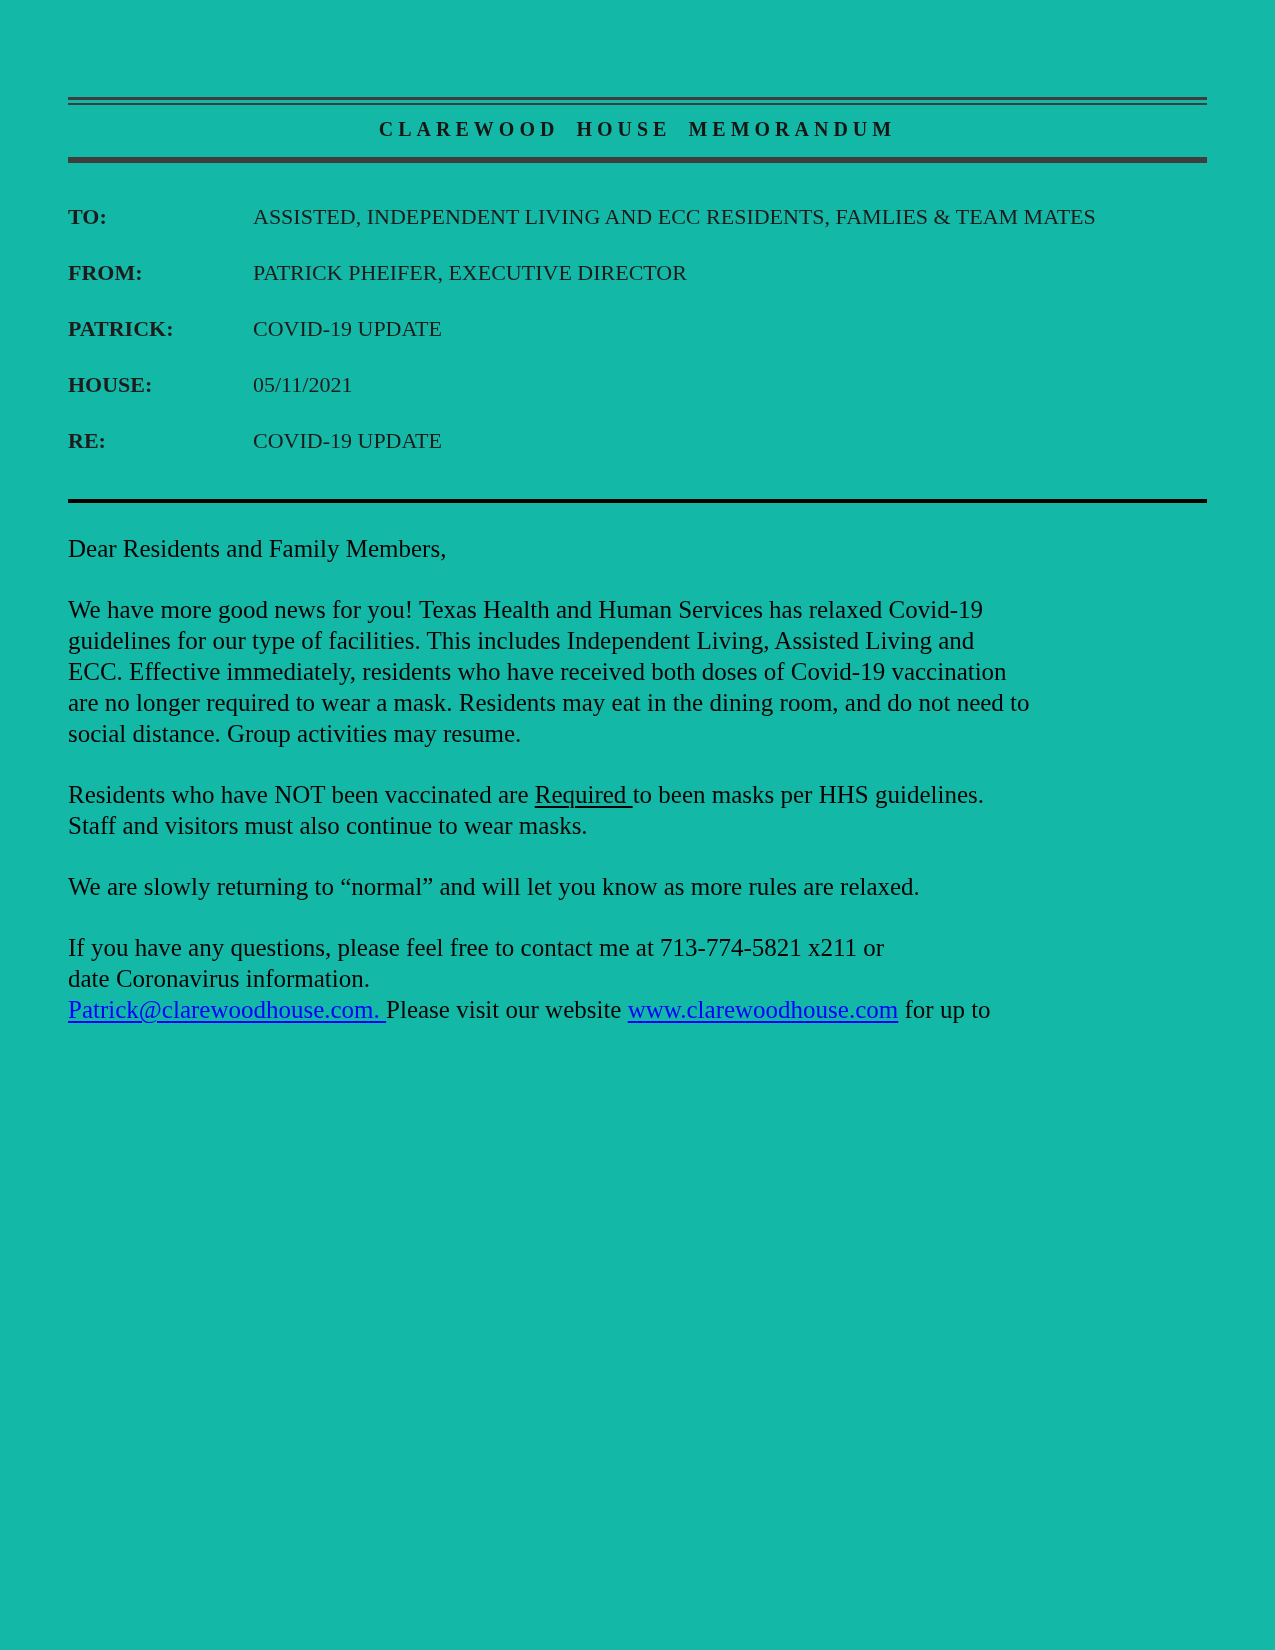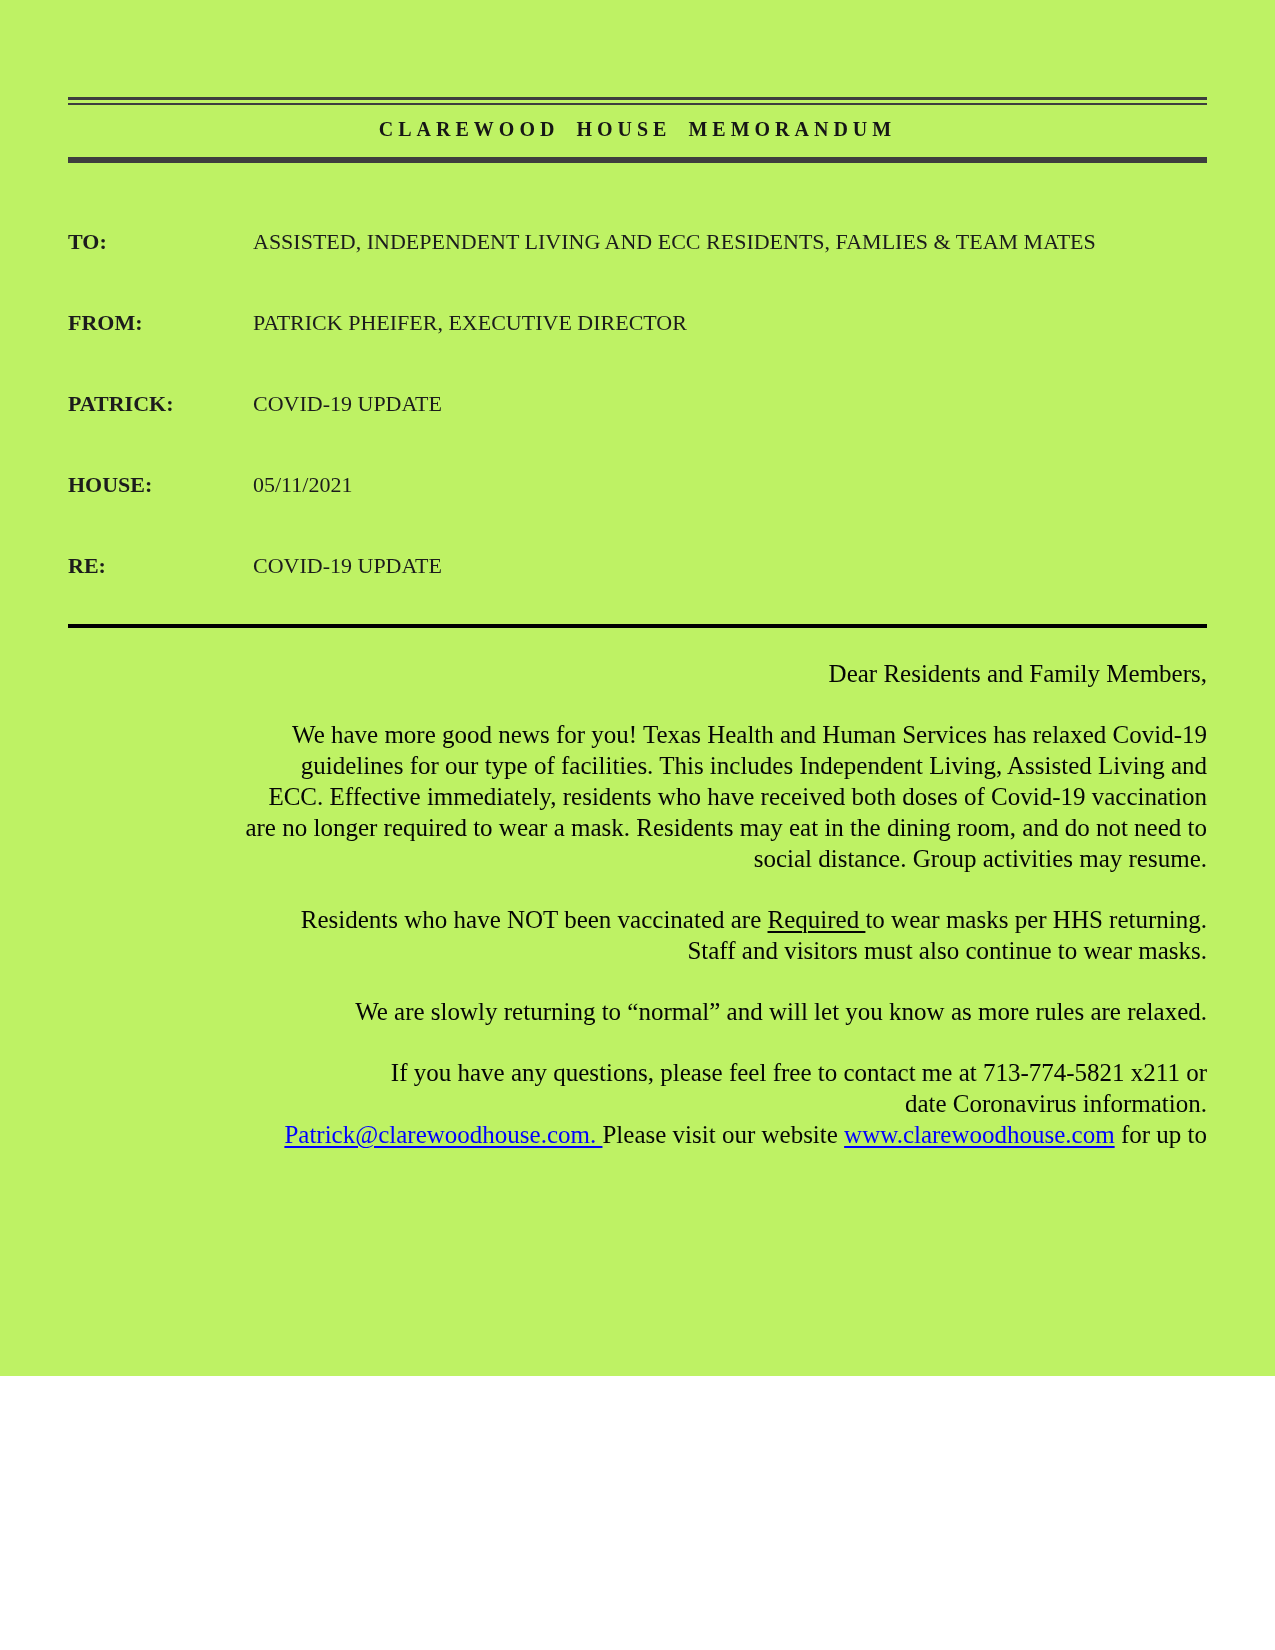--- a/index.html
+++ b/index.html
@@ -1,20 +1,20 @@
 <!DOCTYPE html>
 <html><head>
 <meta charset="utf-8">
 <style>
   html, body { margin: 0; padding: 0; background: #ffffff; }
   .page {
     position: relative;
     width: 1275px;
-    height: 1376px;
-    background: #bef264;
+    height: 1650px;
+    background: #14b8a6;
     font-family: "Liberation Serif", serif;
     color: #000000;
     overflow: hidden;
   }
   .content {
     padding-left: 68px;
     padding-right: 68px;
   }
   
   .memo-header { margin-top: 97px; }
@@ -44,34 +44,33 @@
     margin-bottom: 33px;
     font-size: 22px;
     line-height: 23px;
   }
   .field-label {
     font-weight: bold;
     width: 185px;
     flex: 0 0 185px;
     color: #1c1c1c;
   }
-  .field-value { color: #1c1c1c; margin-top: 25px; }
+  .field-value { color: #1c1c1c; }
   
   .divider {
     margin-top: 47px;
     height: 4px;
     background: #000000;
   }
   
   .body-text {
     margin-top: 30px;
     font-size: 25px;
     line-height: 31px;
     color: #050505;
-    text-align: right;
   }
   .greeting { margin-bottom: 30px; white-space: pre; }
   .paragraph { margin-bottom: 30px; }
   .paragraph:last-child { margin-bottom: 0; }
   .pline { white-space: pre; }
   .run-plain { }
   .run-bold-underline {
     font-weight: normal;
     text-decoration: underline;
     text-decoration-thickness: 2px;
@@ -128,21 +127,21 @@
       <div class="greeting">Dear Residents and Family Members,</div>
       <div id="paragraphs">
           <div class="paragraph">
             <div class="pline"><span class="run-plain">We have more good news for you! Texas Health and Human Services has relaxed Covid-19</span></div>
             <div class="pline"><span class="run-plain">guidelines for our type of facilities. This includes Independent Living, Assisted Living and</span></div>
             <div class="pline"><span class="run-plain">ECC. Effective immediately, residents who have received both doses of Covid-19 vaccination</span></div>
             <div class="pline"><span class="run-plain">are no longer required to wear a mask. Residents may eat in the dining room, and do not need to</span></div>
             <div class="pline"><span class="run-plain">social distance. Group activities may resume.</span></div>
           </div>
           <div class="paragraph">
-            <div class="pline"><span class="run-plain">Residents who have NOT been vaccinated are </span><span class="run-bold-underline">Required </span><span class="run-plain">to wear masks per HHS returning.</span></div>
+            <div class="pline"><span class="run-plain">Residents who have NOT been vaccinated are </span><span class="run-bold-underline">Required </span><span class="run-plain">to been masks per HHS guidelines.</span></div>
             <div class="pline"><span class="run-plain">Staff and visitors must also continue to wear masks.</span></div>
           </div>
           <div class="paragraph">
             <div class="pline"><span class="run-plain">We are slowly returning to “normal” and will let you know as more rules are relaxed.</span></div>
           </div>
           <div class="paragraph">
             <div class="pline"><span class="run-plain">If you have any questions, please feel free to contact me at 713-774-5821 x211 or</span></div>
             <div class="pline"><span class="run-plain">date Coronavirus information.</span></div>
             <div class="pline"><span class="run-link" style="color: rgb(0, 0, 255);">Patrick@clarewoodhouse.com. </span><span class="run-plain">Please visit our website </span><span class="run-link" style="color: rgb(0, 0, 255);">www.clarewoodhouse.com</span><span class="run-plain"> for up to</span></div>
           </div>

